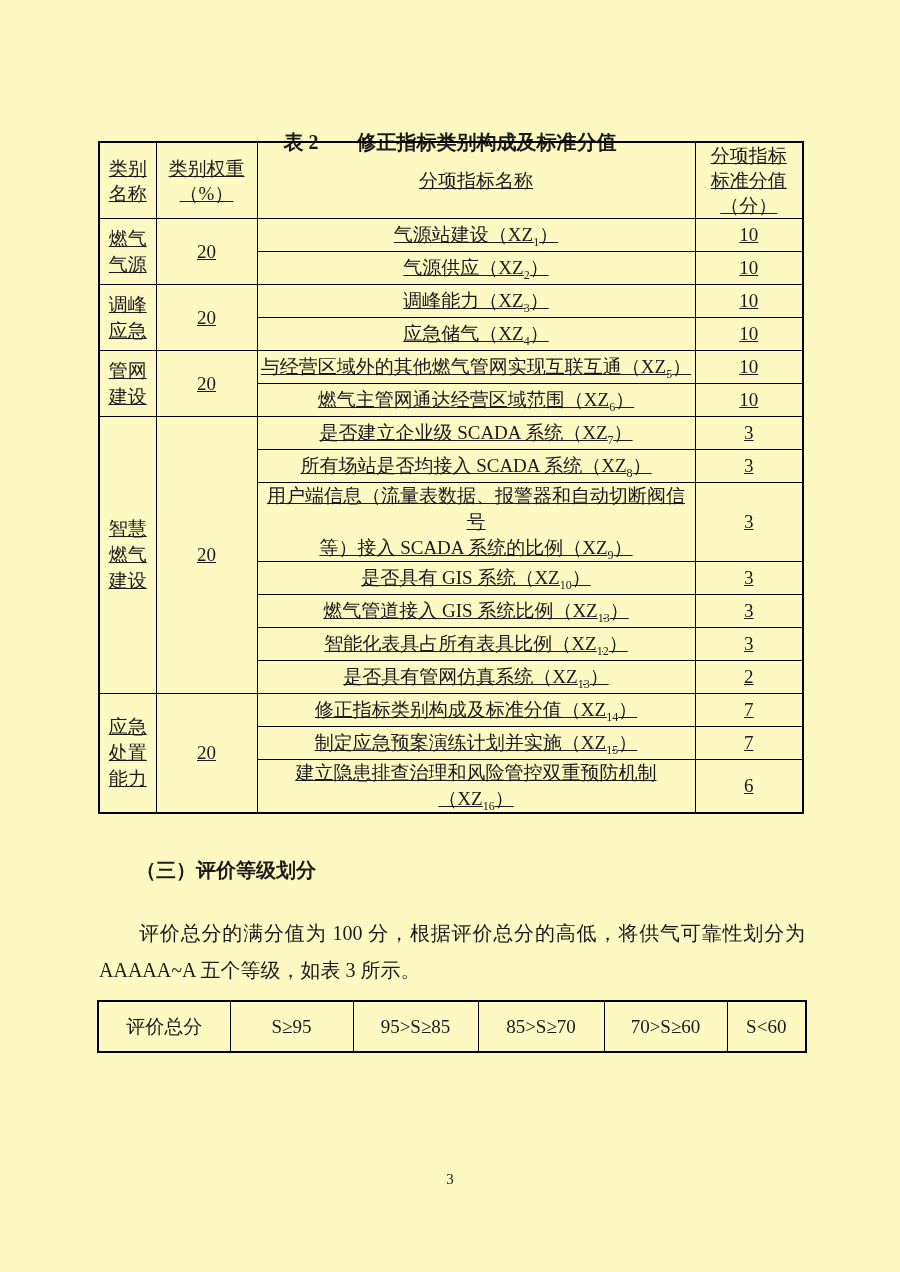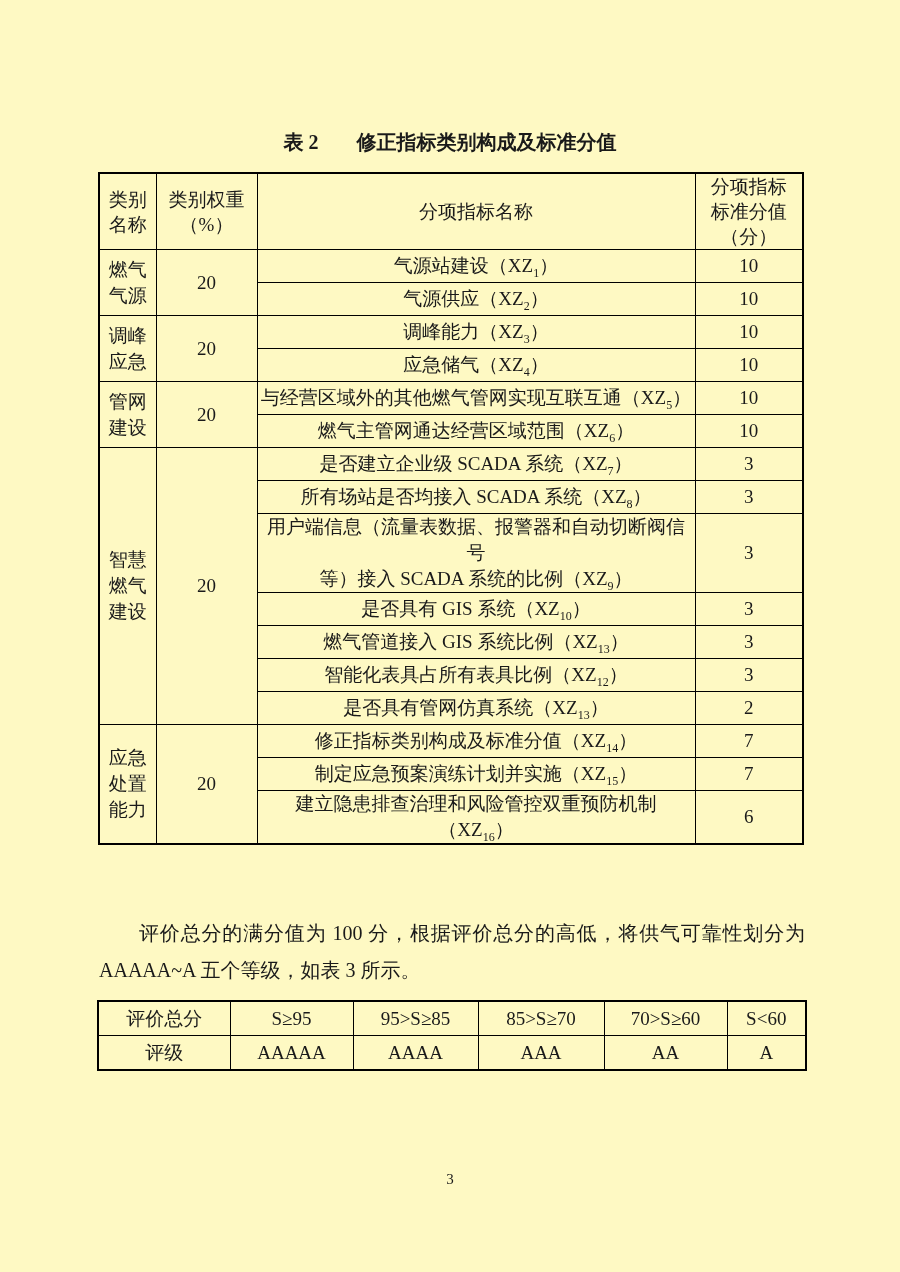--- a/index.html
+++ b/index.html
@@ -13,23 +13,24 @@
 
   
   .t2-title {
     position:absolute; top:129px; left:0; width:100%;
     text-align:center; font-weight:bold; font-size:20px; line-height:26px;
   }
   .title-gap { margin-left:38px; }
 
   
   table.t2 {
-    position:absolute; left:98px; top:172px;
+    position:absolute; left:98px; top:141px;
     width:706px; border-collapse:collapse; table-layout:fixed;
     border:2px solid #000;
+    text-decoration:underline;
   }
   table.t2 th, table.t2 td {
     border:1px solid #000;
     font-weight:normal; text-align:center; vertical-align:middle;
     font-size:19px; padding:0 3px; overflow:hidden;
   }
   table.t2 thead tr { height:74px; }
   table.t2 tbody tr { height:33px; }
   table.t2 tbody tr.tall { height:54px; }
   table.t2 th { white-space:pre-line; line-height:25px; }
@@ -60,21 +61,21 @@
   .t3-title .title-gap { margin-left:34px; }
 
   
   table.t3 {
     position:absolute; left:97px; top:1000px;
     width:708px; border-collapse:collapse; table-layout:fixed;
     border:2px solid #000;
   }
   table.t3 td {
     border:1px solid #000; text-align:center; vertical-align:middle;
-    font-size:19px; padding:0 2px; height:33px;
+    font-size:19px; padding:8px 2px; height:33px;
   }
   col.t3-c0 { width:132px; }
   col.t3-c1 { width:123px; }
   col.t3-c2 { width:125px; }
   col.t3-c3 { width:126px; }
   col.t3-c4 { width:123px; }
   col.t3-c5 { width:79px; }
 
   
   .page-num {
@@ -189,20 +190,21 @@
           <td class="name"><span class="nm">制定应急预案演练计划并实施（XZ</span><sub>15</sub><span>）</span></td>
           <td class="score">7</td>
         </tr>
         <tr>
           <td class="name"><span class="nm">建立隐患排查治理和风险管控双重预防机制（XZ</span><sub>16</sub><span>）</span></td>
           <td class="score">6</td>
         </tr>
       </tbody>
   </table>
 
+  <div class="heading3">（三）评价等级划分</div>
 
   <div class="para">评价总分的满分值为 100 分，根据评价总分的高低，将供气可靠性划分为 AAAAA~A 五个等级，如表 3 所示。</div>
 
 
   <table class="t3">
     <colgroup>
       <col class="t3-c0">
         <col class="t3-c1">
         <col class="t3-c2">
         <col class="t3-c3">
@@ -211,26 +213,18 @@
     </colgroup>
     <tbody id="t3-body">
         <tr>
           <td>评价总分</td>
           <td>S≥95</td>
           <td>95&gt;S≥85</td>
           <td>85&gt;S≥70</td>
           <td>70&gt;S≥60</td>
           <td>S&lt;60</td>
         </tr>
-        <tr>
-          <td>评级</td>
-          <td>AAAAA</td>
-          <td>AAAA</td>
-          <td>AAA</td>
-          <td>AA</td>
-          <td>A</td>
-        </tr>
       </tbody>
   </table>
 
   <div class="page-num">3</div>
 
 </div>
 
 </body></html>

